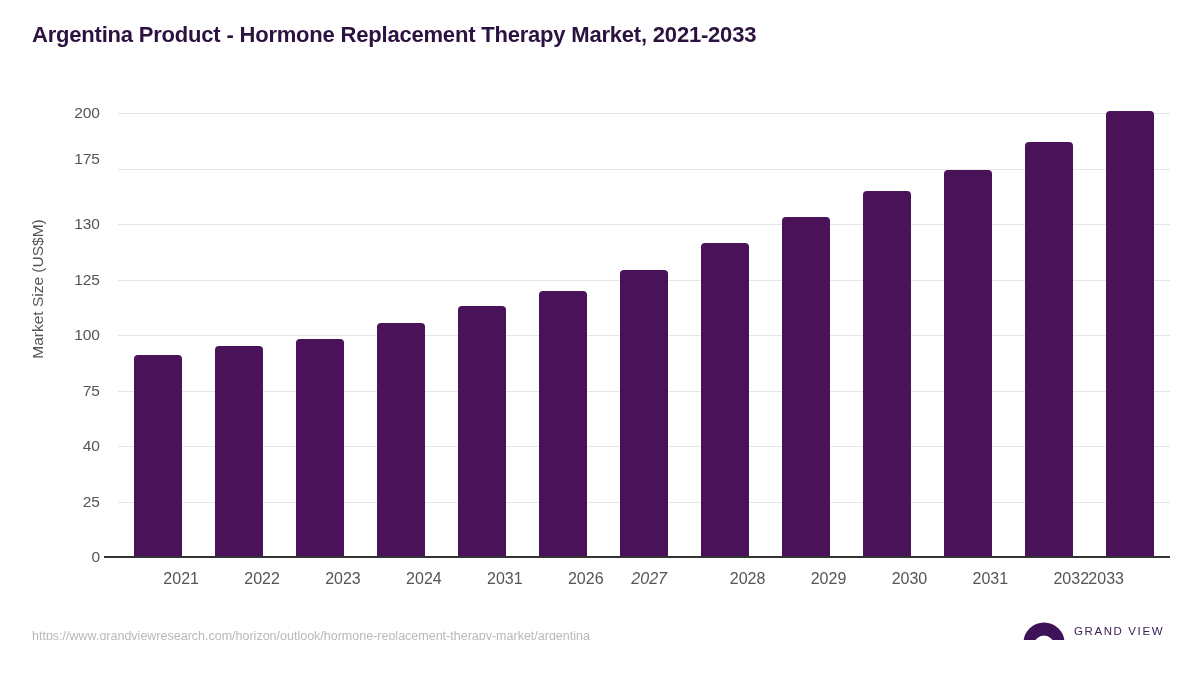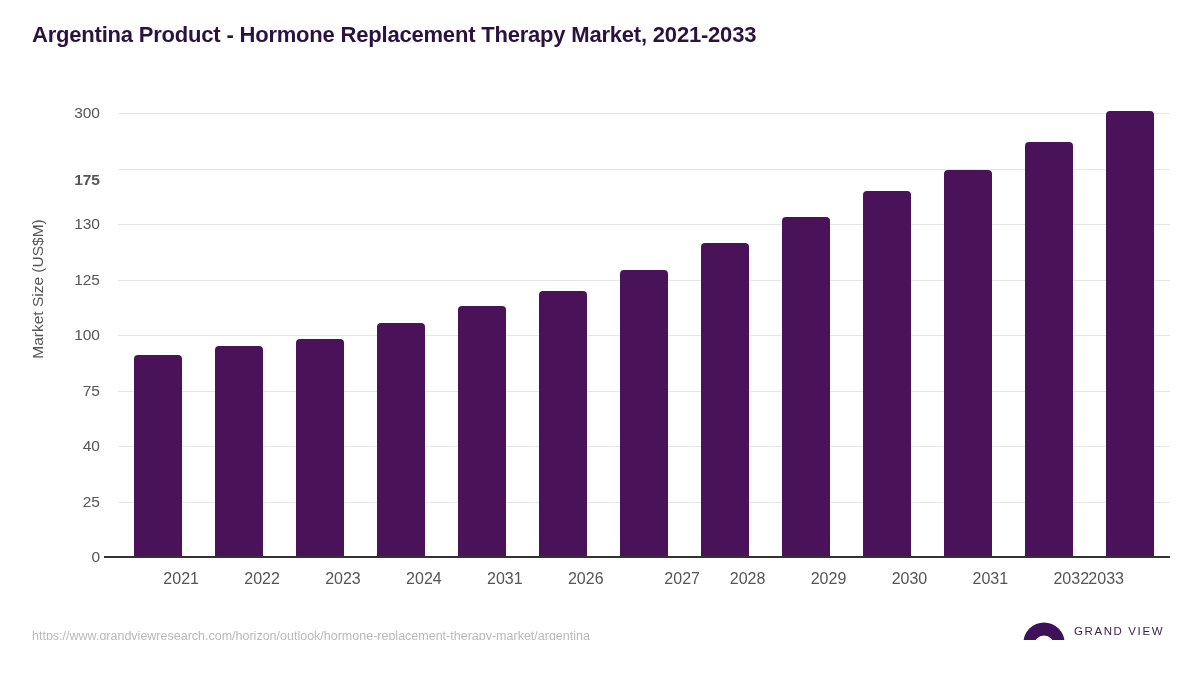--- a/index.html
+++ b/index.html
@@ -186,22 +186,22 @@
     </div>
 
   <div id="y-tick-layer">
       <div class="ytick-label" style="top: 444px;">0</div>
       <div class="ytick-label" style="top: 388.5px;">25</div>
       <div class="ytick-label" style="top: 333px;">40</div>
       <div class="ytick-label" style="top: 277.5px;">75</div>
       <div class="ytick-label" style="top: 222px;">100</div>
       <div class="ytick-label" style="top: 166.5px;">125</div>
       <div class="ytick-label" style="top: 111px;">130</div>
-      <div class="ytick-label" style="top: 67px; font-weight: bold;">175</div>
-      <div class="ytick-label" style="top: 0px;">300</div>
+      <div class="ytick-label" style="top: 46px;">175</div>
+      <div class="ytick-label" style="top: 0px;">200</div>
     </div>
 
   <div id="bar-layer">
       <div class="bar" title="2021: 91" style="left: 16.4615px; width: 48px; height: 202.02px; background: rgb(74, 18, 89);"></div>
       <div class="bar" title="2022: 95" style="left: 97.3846px; width: 48px; height: 210.9px; background: rgb(74, 18, 89);"></div>
       <div class="bar" title="2023: 98" style="left: 178.308px; width: 48px; height: 217.56px; background: rgb(74, 18, 89);"></div>
       <div class="bar" title="2024: 105.5" style="left: 259.231px; width: 48px; height: 234.21px; background: rgb(74, 18, 89);"></div>
       <div class="bar" title="2025: 113" style="left: 340.154px; width: 48px; height: 250.86px; background: rgb(74, 18, 89);"></div>
       <div class="bar" title="2026: 120" style="left: 421.077px; width: 48px; height: 266.4px; background: rgb(74, 18, 89);"></div>
       <div class="bar" title="2027: 129.5" style="left: 502px; width: 48px; height: 287.49px; background: rgb(74, 18, 89);"></div>
@@ -215,21 +215,21 @@
 
   <div id="x-axis-line"></div>
 
   <div id="x-tick-layer">
       <div class="xtick-label" style="left: 0px; width: 80.9231px;">2021</div>
       <div class="xtick-label" style="left: 80.9231px; width: 80.9231px;">2022</div>
       <div class="xtick-label" style="left: 161.846px; width: 80.9231px;">2023</div>
       <div class="xtick-label" style="left: 242.769px; width: 80.9231px;">2024</div>
       <div class="xtick-label" style="left: 323.692px; width: 80.9231px;">2031</div>
       <div class="xtick-label" style="left: 404.615px; width: 80.9231px;">2026</div>
-      <div class="xtick-label" style="left: 501px; width: 80.9231px;">2027</div>
+      <div class="xtick-label" style="left: 468px; width: 80.9231px; font-style: italic;">2027</div>
       <div class="xtick-label" style="left: 566.462px; width: 80.9231px;">2028</div>
       <div class="xtick-label" style="left: 647.385px; width: 80.9231px;">2029</div>
       <div class="xtick-label" style="left: 728.308px; width: 80.9231px;">2030</div>
       <div class="xtick-label" style="left: 809.231px; width: 80.9231px;">2031</div>
       <div class="xtick-label" style="left: 890.154px; width: 80.9231px;">2032</div>
       <div class="xtick-label" style="left: 925px; width: 80.9231px;">2033</div>
     </div>
 
   <div id="source-url">https://www.grandviewresearch.com/horizon/outlook/hormone-replacement-therapy-market/argentina</div>
 

